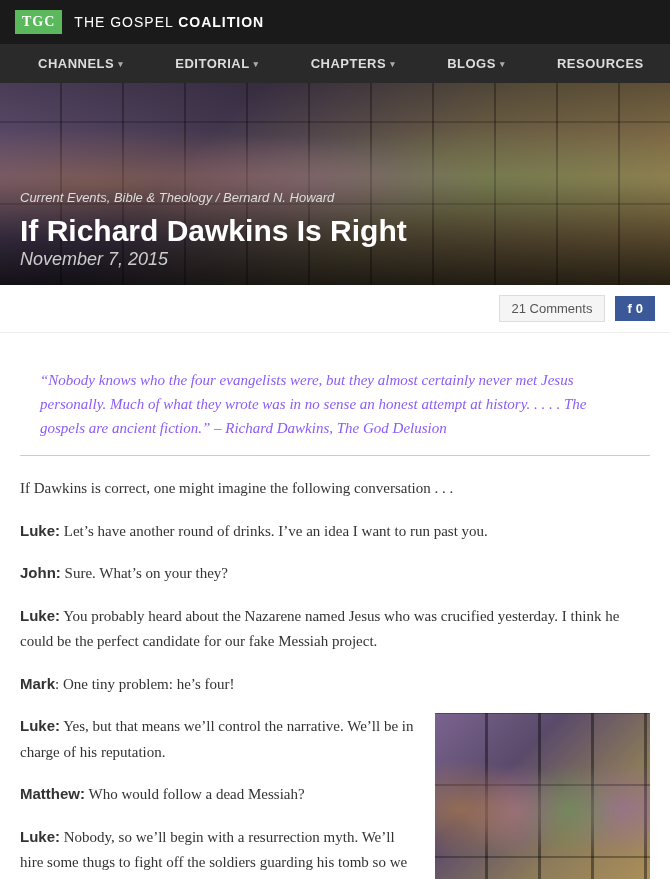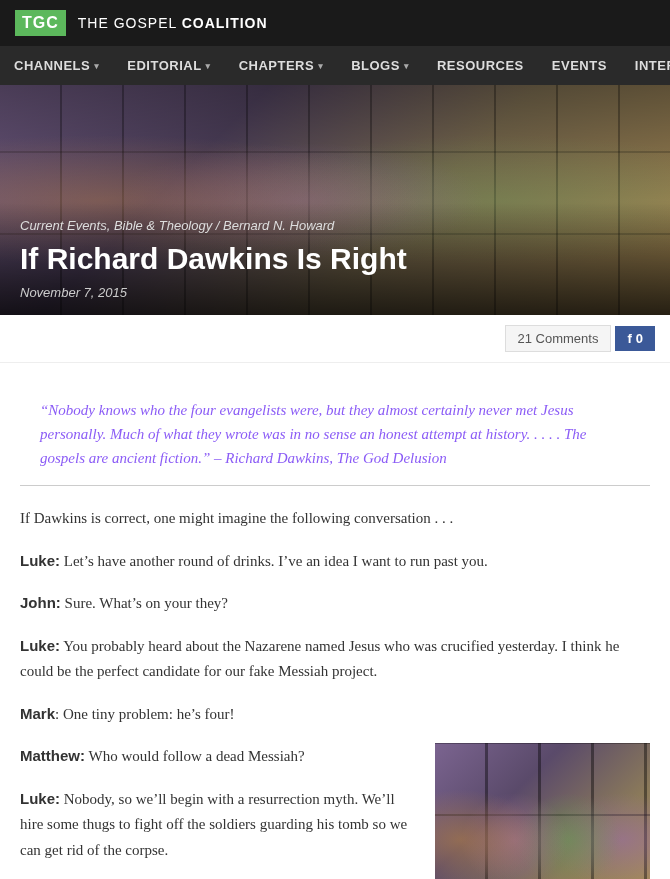--- a/index.html
+++ b/index.html
@@ -10,23 +10,23 @@
       background: #1a1a1a;
       padding: 10px 15px;
       display: flex;
       align-items: center;
       gap: 12px;
     }
     .tgc-logo {
       background: #5cb85c;
       color: #fff;
       font-weight: 900;
-      font-size: 16px;
+      font-size: 14px;
       padding: 4px 7px;
-      font-family: Liberation Sans, sans-serif;
+      font-family: Liberation Serif, serif;
       letter-spacing: 1px;
     }
     .site-name {
       color: #fff;
       font-family: Arial, sans-serif;
       font-size: 14px;
       font-weight: 400;
       letter-spacing: 1px;
       text-transform: uppercase;
     }
@@ -47,30 +47,31 @@
       font-size: 13px;
       font-weight: 600;
       text-transform: uppercase;
       padding: 12px 14px;
       cursor: pointer;
       display: flex;
       align-items: center;
       gap: 4px;
       white-space: nowrap;
       letter-spacing: 0.5px;
+      margin-left: 24px;
     }
     .nav-item .arrow {
       font-size: 9px;
       color: #aaa;
     }
 
     
     .hero {
       position: relative;
-      height: 230px;
+      height: 202px;
       overflow: hidden;
       background: #5a4a6a;
     }
     .hero-image {
       width: 100%;
       height: 100%;
       background: linear-gradient(135deg, #7b6490 0%, #5a4a6a 30%, #8b7a5a 60%, #b8975a 100%);
       position: relative;
     }
     
@@ -105,42 +106,41 @@
       font-family: Arial, sans-serif;
       font-size: 13px;
       margin-bottom: 8px;
       font-style: italic;
     }
     .hero-title {
       color: #fff;
       font-family: Arial, sans-serif;
       font-size: 30px;
       font-weight: 700;
-      margin-bottom: 8px;
       line-height: 1.2;
     }
     .hero-date {
       color: #ccc;
       font-family: Arial, sans-serif;
-      font-size: 13px;
+      font-size: 18px;
       font-style: italic;
     }
 
     
     .content-wrapper {
       padding: 0;
     }
 
     
     .comments-bar {
       display: flex;
       justify-content: flex-end;
       align-items: center;
       padding: 10px 15px;
-      gap: 4px;
+      gap: 10px;
       border-bottom: 1px solid #eee;
     }
     .comments-count {
       background: #f5f5f5;
       border: 1px solid #ddd;
       padding: 5px 12px;
       font-family: Arial, sans-serif;
       font-size: 13px;
       color: #555;
     }
@@ -306,20 +306,24 @@
         <span class="speaker">Luke:</span>
         <span> You probably heard about the Nazarene named Jesus who was crucified yesterday. I think he could be the perfect candidate for our fake Messiah project.</span>
       </p>
 
       <p>
         <span class="speaker">Mark</span><span>: One tiny problem: he’s four!</span>
       </p>
 
       <div class="article-with-image">
         <div class="text-col">
+          <p>
+            <span class="speaker">Luke:</span>
+            <span> Yes, but that means we’ll control the narrative. We’ll be in charge of his reputation.</span>
+          </p>
 
           <p>
             <span class="speaker">Matthew:</span>
             <span> Who would follow a dead Messiah?</span>
           </p>
 
           <p>
             <span class="speaker">Luke:</span>
             <span> Nobody, so we’ll begin with a resurrection myth. We’ll hire some thugs to fight off the soldiers guarding his tomb so we can get rid of the corpse.</span>
           </p>

